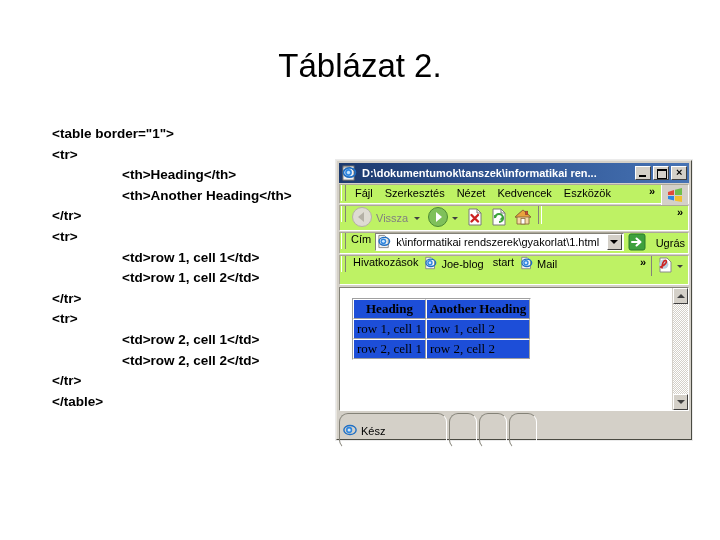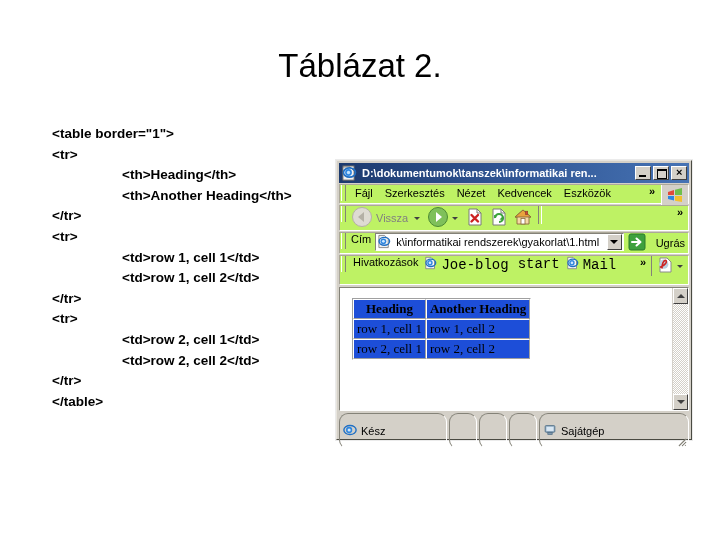--- a/index.html
+++ b/index.html
@@ -237,23 +237,22 @@
     white-space: nowrap;
   }
   #go-button .lbl { font-size: 11px; margin-left: 10px; }
 
   
   #links-bar { height: 30px; }
   #links-bar .lk-title { font-size: 11px; padding: 0 4px; white-space: nowrap; }
   #links-bar .lk {
     display: flex; align-items: center;
     padding: 0 4px 0 2px;
-    font-size: 14px;
-    white-space: nowrap;
-    font-family: Liberation Mono, monospace;
+    font-size: 11px;
+    white-space: nowrap;
   }
   #links-bar .lk .lbl { margin-left: 3px; }
   #links-bar .chev { margin-left: auto; padding: 0 5px; font-weight: bold; font-size: 11px; }
   #pdf-btn {
     display: flex; align-items: center;
     border-left: 1px solid #848278;
     padding: 0 2px 0 4px;
     height: 20px;
     flex: 0 0 auto;
   }
@@ -592,31 +591,15 @@
           <ellipse cx="8" cy="8" rx="7" ry="5.2" fill="none" stroke="#1f6fc4" stroke-width="1.6"></ellipse>
           <circle cx="7" cy="8" r="3.6" fill="#2e86e0"></circle>
           <circle cx="7" cy="8" r="1.8" fill="#cfe8ff"></circle>
         </svg>
       </span>
       <span class="lbl">Kész</span>
     </div>
     <div class="sb-panel sb-small"></div>
     <div class="sb-panel sb-small"></div>
     <div class="sb-panel sb-small"></div>
-    <div class="sb-panel" id="sb-zone">
-      <span class="icon">
-        <svg width="14" height="14" viewBox="0 0 16 16">
-          <rect x="2.5" y="3" width="11" height="7.5" rx="1" fill="#9fb7cc" stroke="#4a6a84" stroke-width="1"></rect>
-          <rect x="4" y="4.4" width="8" height="4.7" fill="#d9e8f4"></rect>
-          <rect x="5.5" y="11" width="5" height="2" fill="#7f97ac" stroke="#4a6a84" stroke-width="0.8"></rect>
-        </svg>
-      </span>
-      <span class="lbl">Sajátgép</span>
-      <span id="resize-grip">
-        <svg width="12" height="12" viewBox="0 0 12 12">
-          <path d="M11 4 L4 11 M11 7 L7 11 M11 10 L10 11" stroke="#848278" stroke-width="1.4"></path>
-          <path d="M11.8 4.8 L4.8 11.8 M11.8 7.8 L7.8 11.8" stroke="#ffffff" stroke-width="1"></path>
-        </svg>
-      </span>
-    </div>
   </div>
 
 </div>
 
 </body></html>

